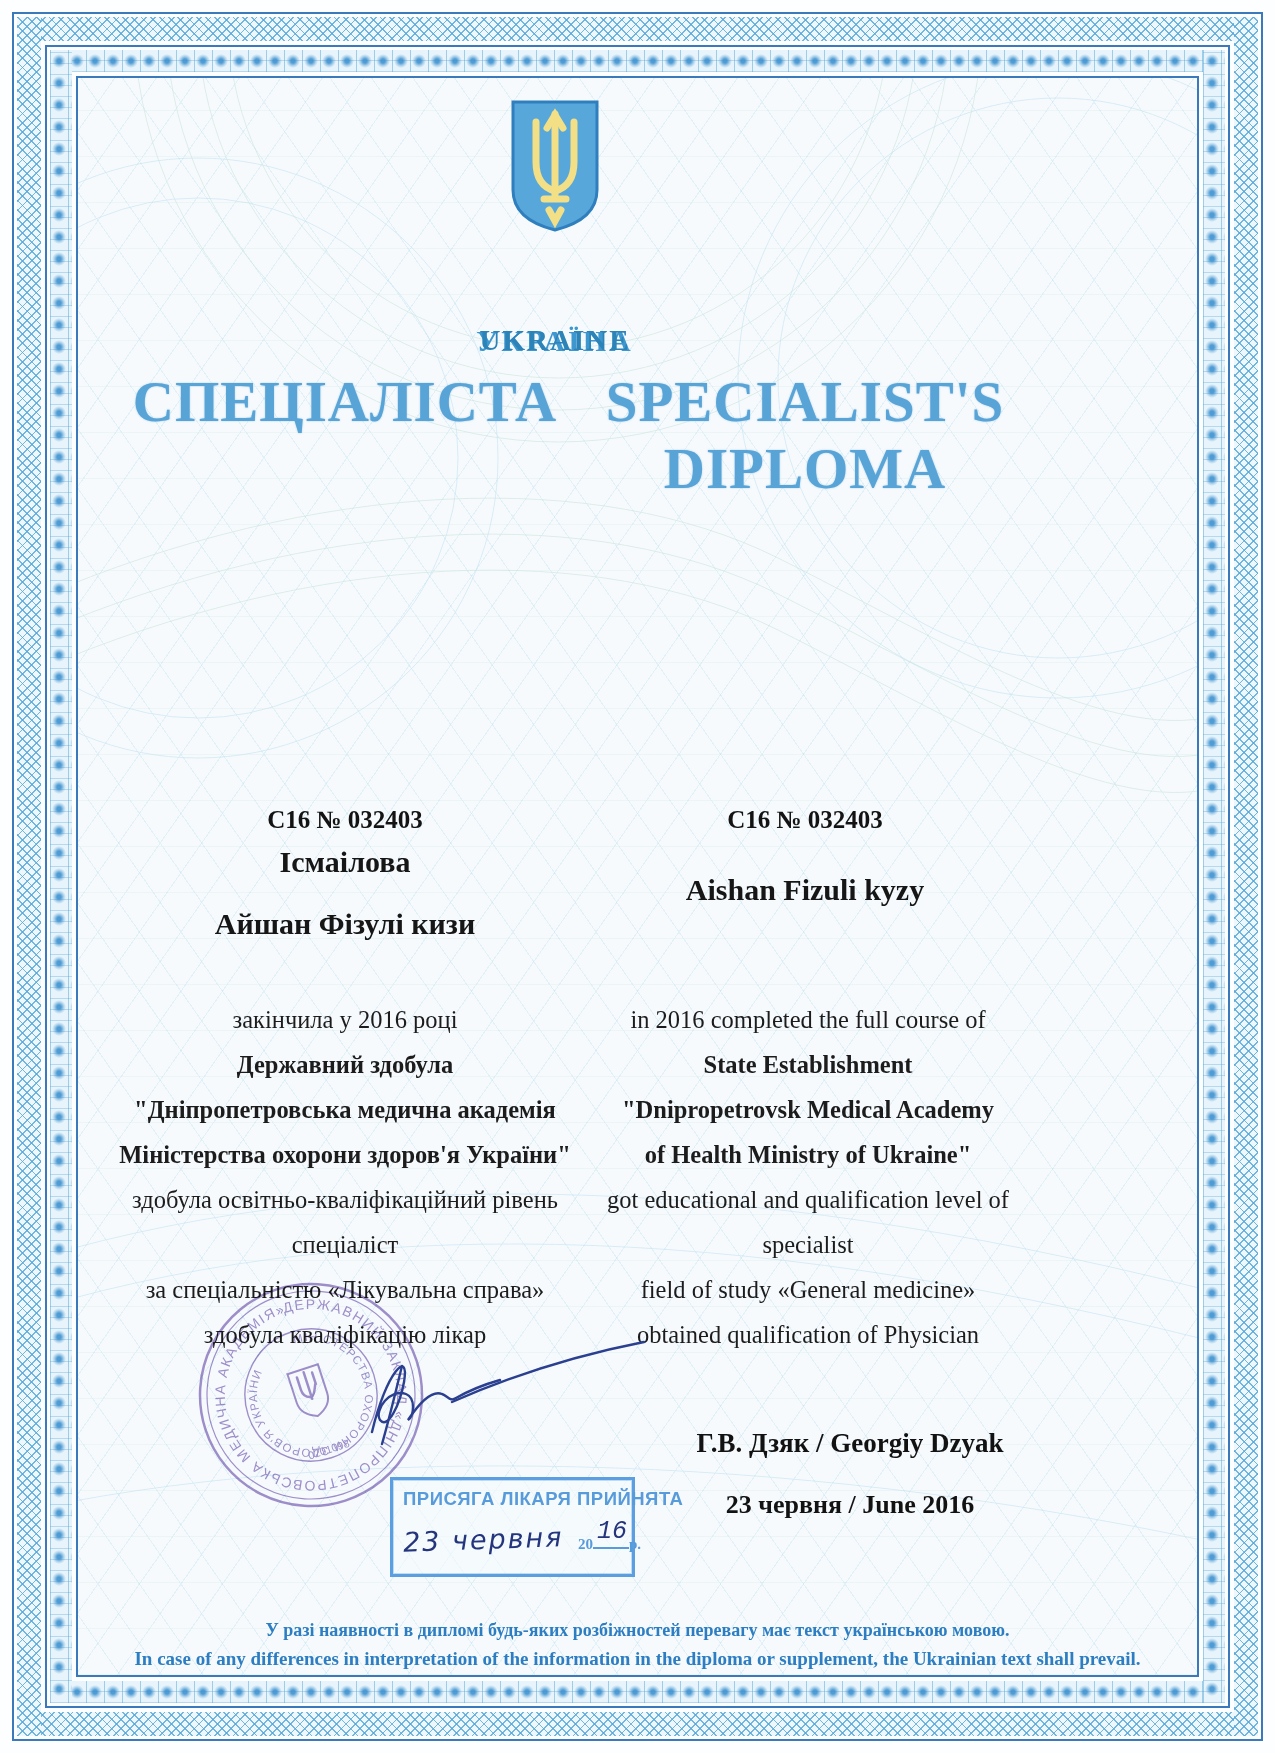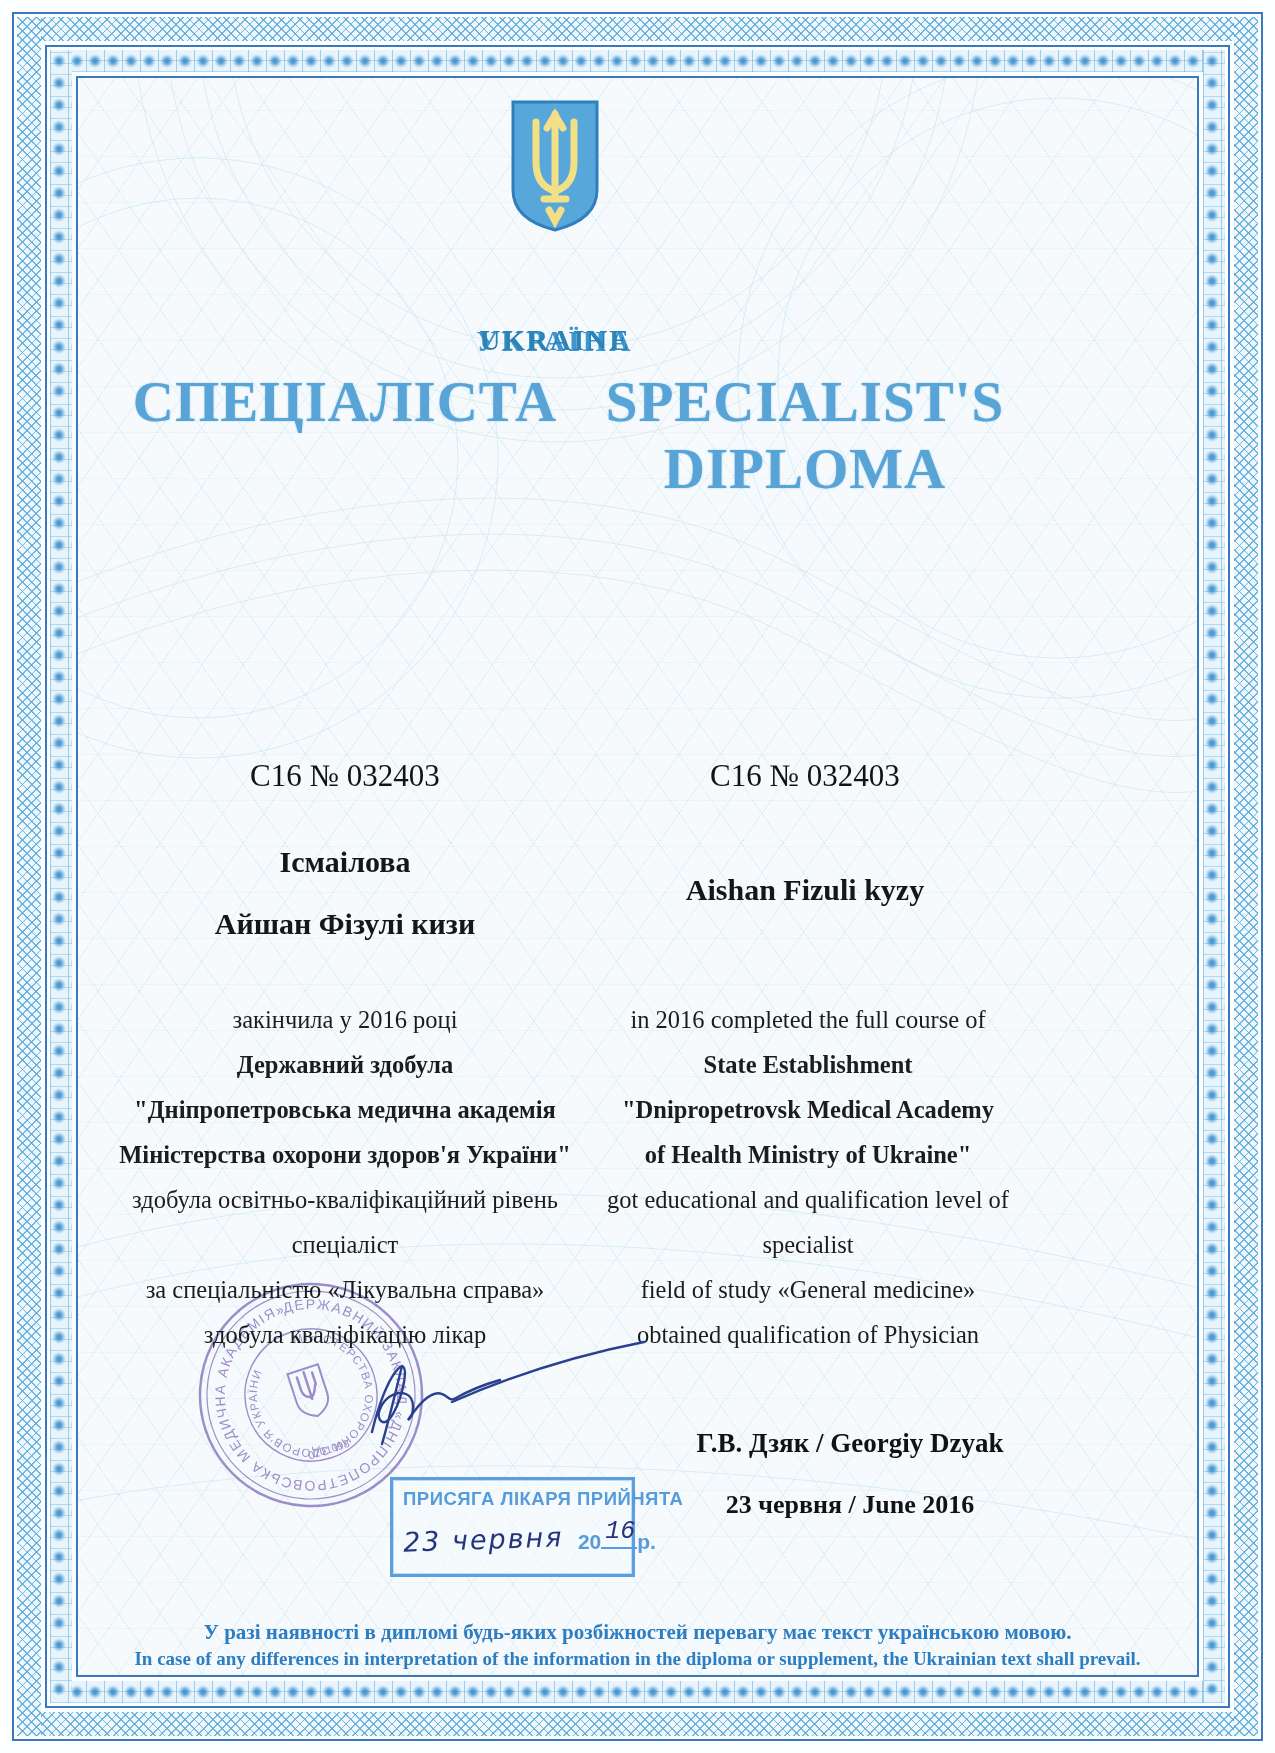--- a/index.html
+++ b/index.html
@@ -53,21 +53,21 @@
   .abs { position:absolute; }
   .ctr { text-align:center; }
   .country-uk { left:405px; top:288px; width:300px; font-weight:bold; font-size:30px;
                 letter-spacing:3px; color:#3f97cf;margin-top:36px; }
   .country-en { left:405px; top:324px; width:300px; font-weight:bold; font-size:29px;
                 letter-spacing:2px; color:#2b83b8; }
   .title { font-weight:bold; font-size:57px; line-height:67px; letter-spacing:1px;
            color:#58a4d7; text-shadow:0 0 2px rgba(110,170,215,.55); }
   .t-left  { left:85px;  top:368px; width:520px; }
   .t-right { left:555px; top:368px; width:500px; }
-  .serial { font-weight:normal; font-size:31px; color:#131313; }
+  .serial { font-weight:bold; font-size:25px; color:#131313;margin-top:48px; }
   .s-left  { left:85px;  top:758px; width:520px; }
   .s-right { left:555px; top:758px; width:500px; }
   .holder { font-weight:bold; font-size:30px; color:#161616; }
   .h-left  { left:85px;  top:845px; width:520px; }
   .h-right { left:555px; top:845px; width:500px; }
   .holder .ln2 { margin-top:28px; }
   .bodycol { font-size:24.5px; color:#1c1c1c; }
   .bc-left  { left:78px;  top:997px; width:534px; }
   .bc-right { left:558px; top:997px; width:500px; }
   .bline { height:45px; line-height:45px; white-space:nowrap; }
@@ -84,26 +84,26 @@
     left:390px; top:1477px; width:245px; height:100px;
     border:3px solid #5b9fe0; padding:8px 6px 4px 10px;
     font-family:"Liberation Sans","DejaVu Sans",sans-serif;
     box-shadow: inset 0 0 0 1px rgba(91,159,224,.35);
     background: rgba(245,250,253,.6);
   }
   .oath .ttl { color:#589bdb; font-weight:bold; font-size:18.5px; letter-spacing:.5px; white-space:nowrap; }
   .oath .row { margin-top:14px; white-space:nowrap; }
   .hand { font-family:"DejaVu Sans","Liberation Sans",sans-serif; font-style:italic;
           color:#24357d; font-size:27px; letter-spacing:2px; transform:rotate(-2deg); display:inline-block; }
-  .yr { color:#589bdb; font-weight:bold; font-size:21px; font-family:Liberation Sans, sans-serif;margin-top:8px; }
+  .yr { color:#589bdb; font-weight:bold; font-size:15px; font-family:Liberation Serif, serif;margin-top:8px; }
   .yr-line { display:inline-block; width:36px; border-bottom:2px solid #589bdb; position:relative; height:20px; }
   .yr-line .hand16 { position:absolute; left:4px; top:-12px; font-family:Liberation Mono, monospace;
                      font-style:italic; color:#24357d; font-size:25px; }
   
-  .footer-uk { left:95px; right:95px; top:1620px; font-weight:bold; font-size:21px; color:#2c7dc2; }
+  .footer-uk { left:95px; right:95px; top:1620px; font-weight:bold; font-size:18px; color:#2c7dc2; }
   .footer-en { left:95px; right:95px; top:1648px; font-weight:bold; font-size:19px;  color:#2c7dc2; }
 </style>
 </head>
 <body>
 
 <div class="page">
 
   <div class="b-line l1"></div>
   <div class="band bandA top"></div>
   <div class="band bandA bottom"></div>

